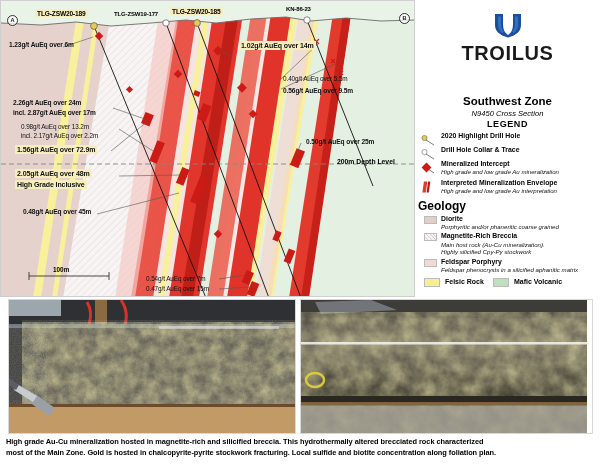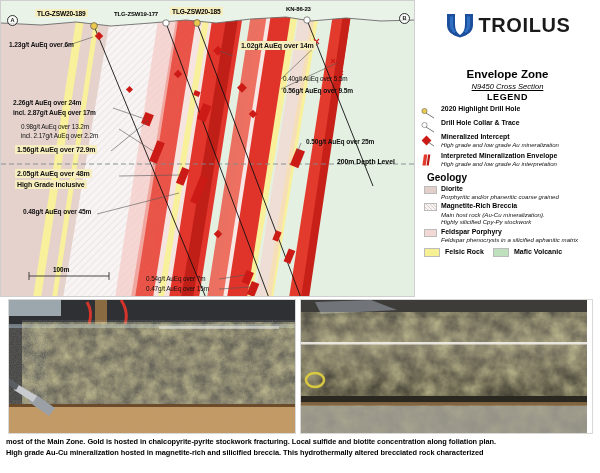--- a/index.html
+++ b/index.html
@@ -28,33 +28,33 @@
   .scalelbl{position:absolute;font-size:6.4px;font-weight:bold;}
 
   .endmark{position:absolute;width:9px;height:9px;border:1px solid #333;border-radius:50%;
            font-size:5.6px;font-weight:bold;text-align:center;line-height:8px;
            background:rgba(255,255,255,.75);color:#222;}
 
   
   .legend{position:absolute;left:415px;top:0;width:185px;height:297px;
           background:#fff;box-sizing:border-box;padding:0;}
 
-  .logo{display:flex;align-items:center;justify-content:center;gap:4px;margin-top:12px;}
+  .logo{display:flex;align-items:center;justify-content:center;gap:4px;margin-top:12px;flex-direction:column;}
   .logo .word{font-size:20px;font-weight:bold;letter-spacing:0.6px;color:#1a1a1a;}
 
   .zonetitle{text-align:center;margin-top:30px;font-size:11.5px;font-weight:bold;}
-  .zonesub{text-align:center;font-size:7.6px;font-style:italic;line-height:10px;margin-top:2px;text-decoration:underline;}
+  .zonesub{text-align:center;font-size:7.6px;font-style:italic;line-height:10px;margin-top:2px;}
   .legendhead{text-align:center;font-size:9px;font-weight:bold;letter-spacing:0.6px;}
 
   .lrow{display:flex;align-items:flex-start;gap:4px;padding:0 0 0 6px;margin-top:3px;}
   .lsym{flex:0 0 16px;height:11px;position:relative;}
   .ltxt{font-size:6.9px;font-weight:bold;line-height:8.4px;}
   .lsub{font-size:6.1px;font-style:italic;line-height:7.4px;font-weight:normal;color:#111;}
 
-  .geohead{font-size:10px;font-weight:bold;padding-left:12px;margin-top:4px;}
+  .geohead{font-size:12px;font-weight:bold;padding-left:3px;margin-top:4px;}
   .grow{display:flex;align-items:flex-start;gap:4px;padding-left:9px;margin-top:2px;}
   .gsw{flex:0 0 13px;height:8px;margin-top:1px;border:0.5px solid #bbb;box-sizing:border-box;}
   .inline2{display:flex;gap:5px;padding-left:9px;margin-top:4px;align-items:center;}
   .inline2 .gsw{flex:0 0 16px;height:9px;}
   .inline2 .ltxt{font-size:7px;}
 
   
   .photos{position:absolute;left:0;top:299px;width:600px;height:135px;}
   .ph{position:absolute;top:0;height:135px;overflow:hidden;border:1px solid #d8d8d8;
       box-sizing:border-box;}
@@ -213,21 +213,21 @@
     <div class="logo">
       <svg width="30" height="26" viewBox="0 0 30 26">
         <path d="M2,2 L10,2 L10,12 Q10,20 15,23 Q20,20 20,12 L20,2 L28,2 L28,13
                  Q28,22 15,25.5 Q2,22 2,13 Z" fill="#1b4f9c"></path>
         <path d="M5,4.5 L8,4.5 L8,12.5 Q8,17 11,19.5 L9,21 Q5,18 5,12.5 Z" fill="#2f6fc4"></path>
         <path d="M22,4.5 L25,4.5 L25,12.5 Q25,18 21,21 L19,19.5 Q22,17 22,12.5 Z" fill="#2f6fc4"></path>
       </svg>
       <span class="word">TROILUS</span>
     </div>
 
-    <div class="zonetitle">Envelope Zone</div>
+    <div class="zonetitle">Southwest Zone</div>
     <div class="zonesub">N9450 Cross Section</div>
     <div class="legendhead">LEGEND</div>
 
     <div class="lrow">
       <div class="lsym">
         <svg width="16" height="11" viewBox="0 0 16 11">
           <circle cx="3.5" cy="3" r="2.6" fill="#eac94e" stroke="#666" stroke-width="0.6"></circle>
           <line x1="5" y1="5" x2="13" y2="10" stroke="#444" stroke-width="0.7"></line>
         </svg>
       </div>
@@ -378,17 +378,17 @@
         <rect x="0" y="102" width="293" height="5" fill="#7d5f3a"></rect>
         <rect x="0" y="106" width="293" height="29" fill="#8e8b84"></rect>
         <rect x="0" y="106" width="293" height="29" filter="url(#gr3)" opacity="0.45"></rect>
         <rect x="0" y="108" width="293" height="26" filter="url(#gr4)" opacity="0.35"></rect>
         <rect x="286" y="0" width="7" height="135" fill="#ffffff"></rect>
       </svg>
     </div>
   </div>
 
   <div class="caption">
+    <div>High grade Au-Cu mineralization hosted in magnetite-rich and silicified breccia. This hydrothermally altered brecciated rock characterized</div>
     <div>most of the Main Zone. Gold is hosted in chalcopyrite-pyrite stockwork fracturing. Local sulfide and biotite concentration along foliation plan.</div>
-    <div>High grade Au-Cu mineralization hosted in magnetite-rich and silicified breccia. This hydrothermally altered brecciated rock characterized</div>
   </div>
 
 </div>
 
 </body></html>

